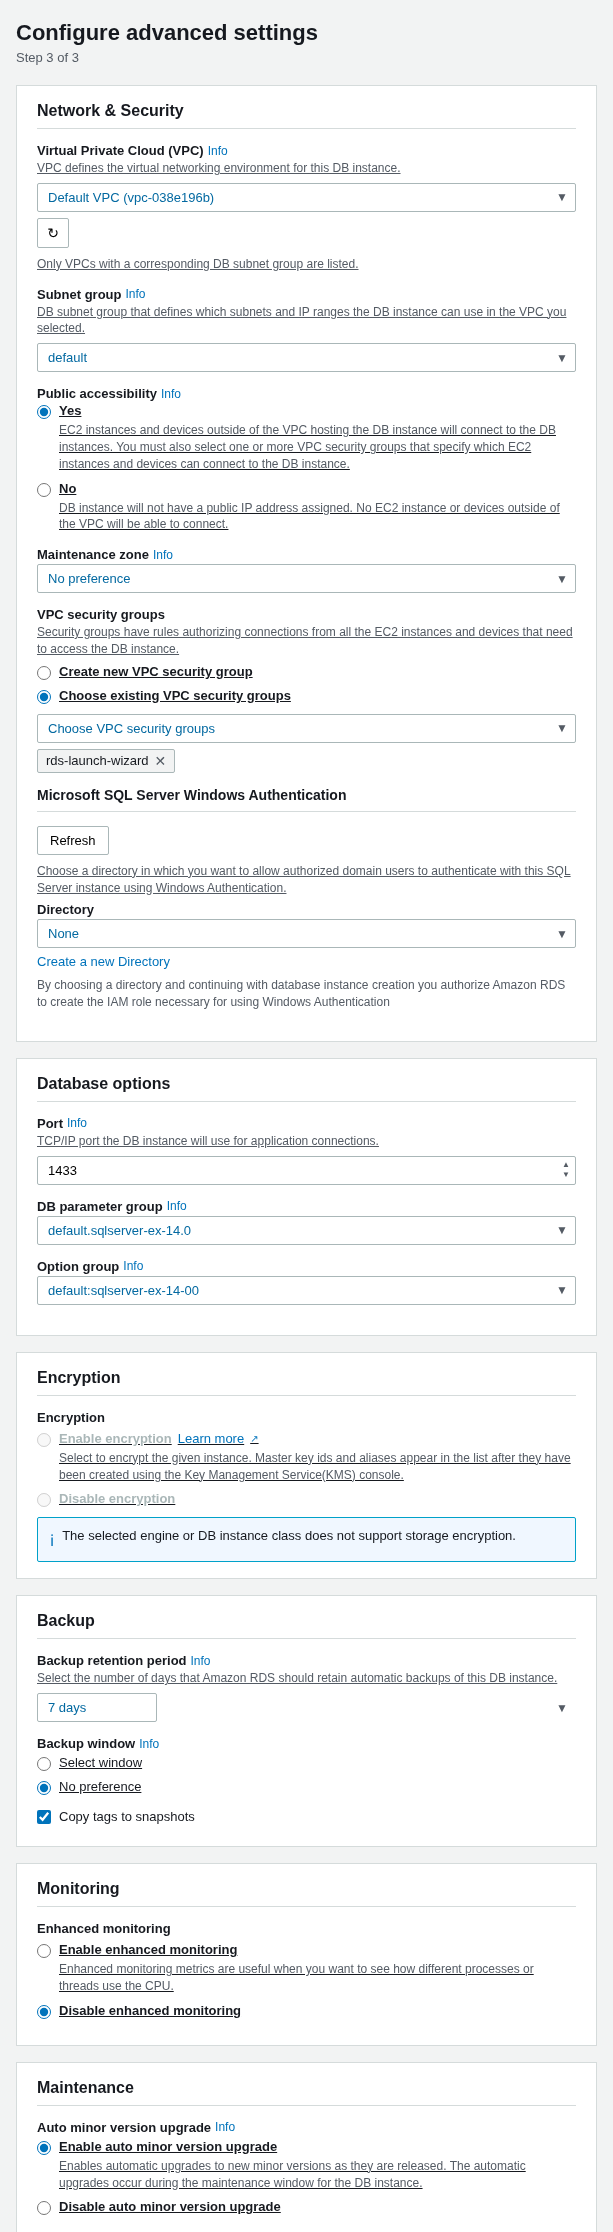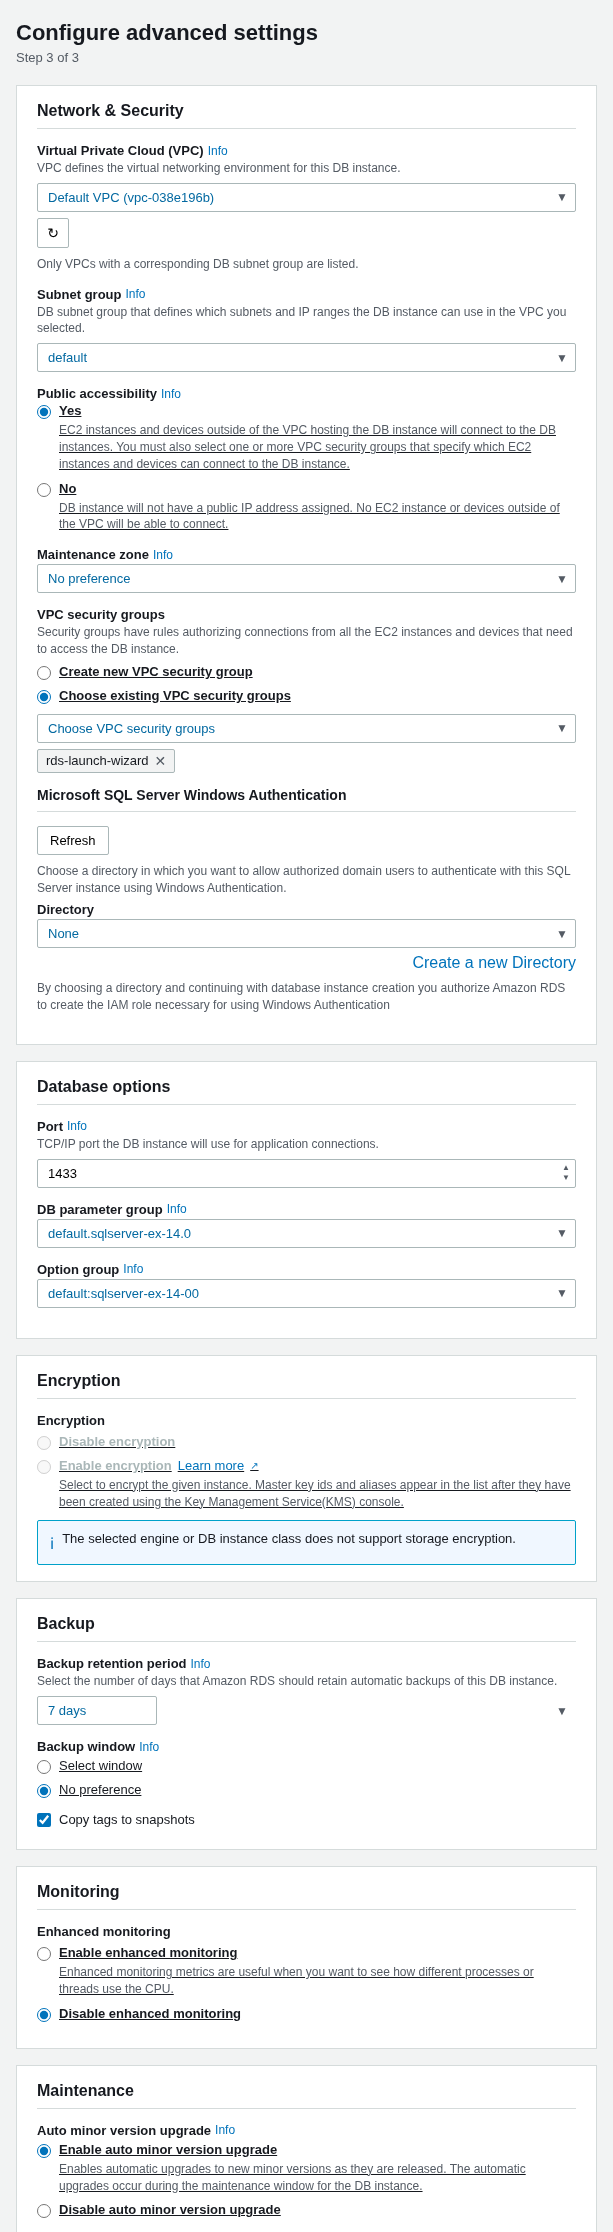--- a/index.html
+++ b/index.html
@@ -56,20 +56,21 @@
       font-size: 12px;
       font-weight: 400;
       cursor: pointer;
       text-decoration: none;
     }
     .field-description {
       font-size: 12px;
       color: #545b64;
       margin-bottom: 6px;
       line-height: 1.4;
+      text-decoration: underline;
     }
     .select-wrapper {
       position: relative;
       display: flex;
       align-items: center;
     }
     .select-control {
       width: 100%;
       padding: 6px 30px 6px 10px;
       border: 1px solid #aab7b8;
@@ -381,21 +382,21 @@
       <p class="field-description">Choose a directory in which you want to allow authorized domain users to authenticate with this SQL Server instance using Windows Authentication.</p>
 
       <div class="field-group">
         <div class="field-label">Directory</div>
         <div class="select-wrapper">
           <select class="select-control">
             <option value="None">None</option>
           </select>
           <span class="select-arrow">▼</span>
         </div>
-        <a class="link-blue" style="font-size:16px; margin-top:6px; display:block;text-align:right;">Create a new Directory</a>
+        <a class="link-blue" style="font-size:13px; margin-top:6px; display:block;">Create a new Directory</a>
         <p class="by-choosing-text">By choosing a directory and continuing with database instance creation you authorize Amazon RDS to create the IAM role necessary for using Windows Authentication</p>
       </div>
     </div>
   </div>
 
   <div class="section-card">
     <div class="section-title">Database options</div>
 
     <div class="field-group">
       <div class="field-label">
@@ -436,35 +437,35 @@
         </select>
         <span class="select-arrow">▼</span>
       </div>
     </div>
   </div>
 
   <div class="section-card">
     <div class="section-title">Encryption</div>
     <div class="field-label">Encryption</div>
     <div class="radio-group" style="margin-top:6px;">
-      <div class="radio-item">
-        <input type="radio" class="radio-input" name="encryption" disabled="" style="">
-        <span class="radio-label-bold disabled-option">Disable encryption</span>
-      </div>
       <div class="radio-item">
         <input type="radio" class="radio-input" name="encryption" disabled="" style="">
         <div>
           <div style="display:flex;align-items:center;gap:6px;">
             <span class="radio-label-bold disabled-option">Enable encryption</span>
             <a class="link-blue">Learn more</a>
             <span style="color:#0073bb;font-size:10px;">↗</span>
           </div>
           <div class="radio-label-desc">Select to encrypt the given instance. Master key ids and aliases appear in the list after they have been created using the Key Management Service(KMS) console.</div>
         </div>
       </div>
+      <div class="radio-item">
+        <input type="radio" class="radio-input" name="encryption" disabled="" style="">
+        <span class="radio-label-bold disabled-option">Disable encryption</span>
+      </div>
     </div>
     <div class="info-box">
       <span class="info-icon">ℹ</span>
       <span>The selected engine or DB instance class does not support storage encryption.</span>
     </div>
   </div>
 
   <div class="section-card">
     <div class="section-title">Backup</div>
 

